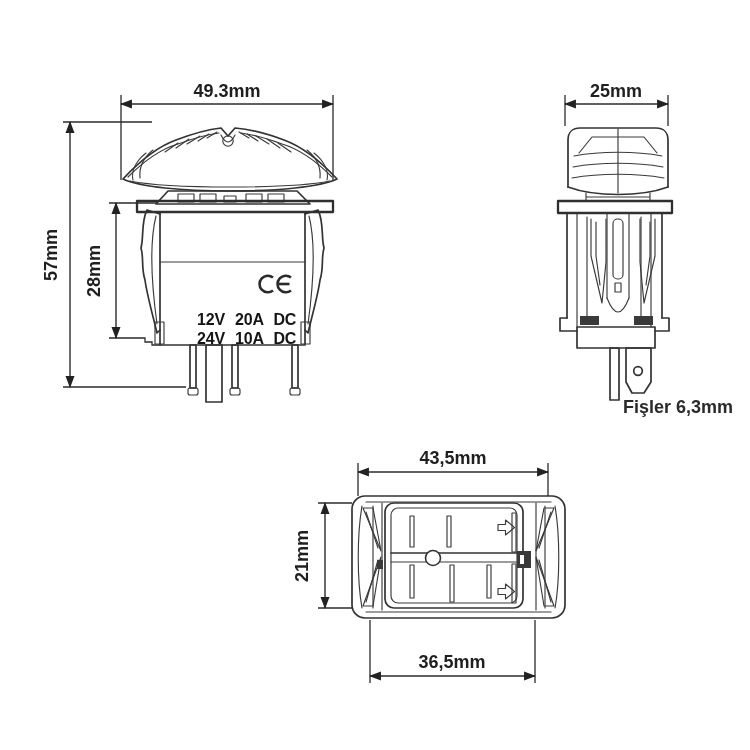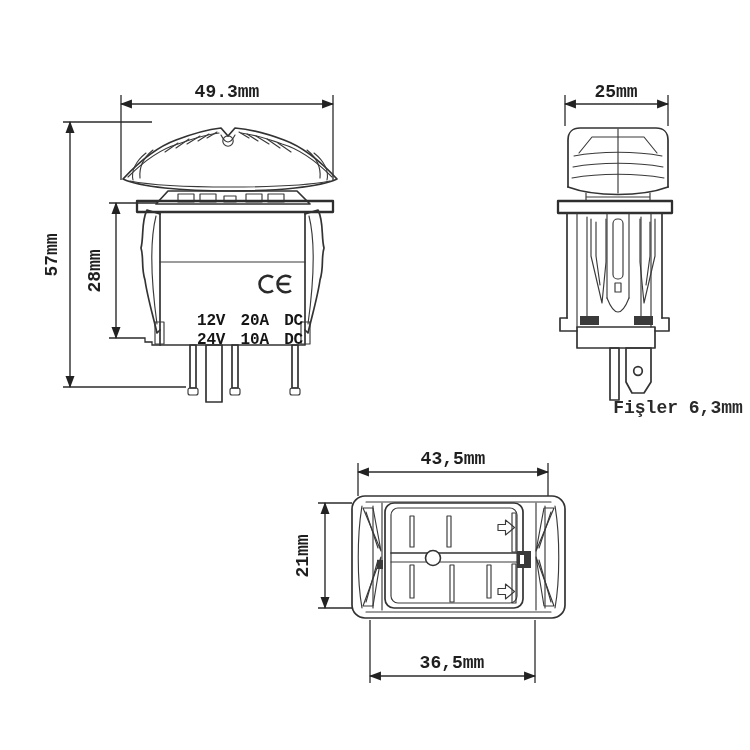--- a/index.html
+++ b/index.html
@@ -1,17 +1,17 @@
 <!DOCTYPE html>
 <html><head>
 <meta charset="utf-8">
 <style>
   html,body{margin:0;padding:0;background:#fff;}
   .canvas{position:relative;width:750px;height:750px;background:#ffffff;overflow:hidden;
-          font-family:Liberation Mono, monospace;}
+          font-family:Liberation Sans, sans-serif;}
   svg{display:block;}
   .ln   {stroke:#333;fill:none;stroke-width:1.7;stroke-linejoin:round;stroke-linecap:round;}
   .thin {stroke:#3a3a3a;fill:none;stroke-width:1.15;stroke-linejoin:round;stroke-linecap:round;}
   .thick{stroke:#2e2e2e;fill:none;stroke-width:2.3;stroke-linejoin:round;}
   .dim  {stroke:#2b2b2b;fill:none;stroke-width:1.4;}
   .ext  {stroke:#2b2b2b;fill:none;stroke-width:1.3;}
   .dark {fill:#3a3a3a;stroke:none;}
   .dimtext{font-weight:bold;font-size:18px;fill:#1f1f1f;}
   .ratings{font-weight:bold;font-size:16px;fill:#151515;letter-spacing:-0.2px;word-spacing:6px;}
   .note{font-weight:bold;font-size:18px;fill:#2a2a2a;}

